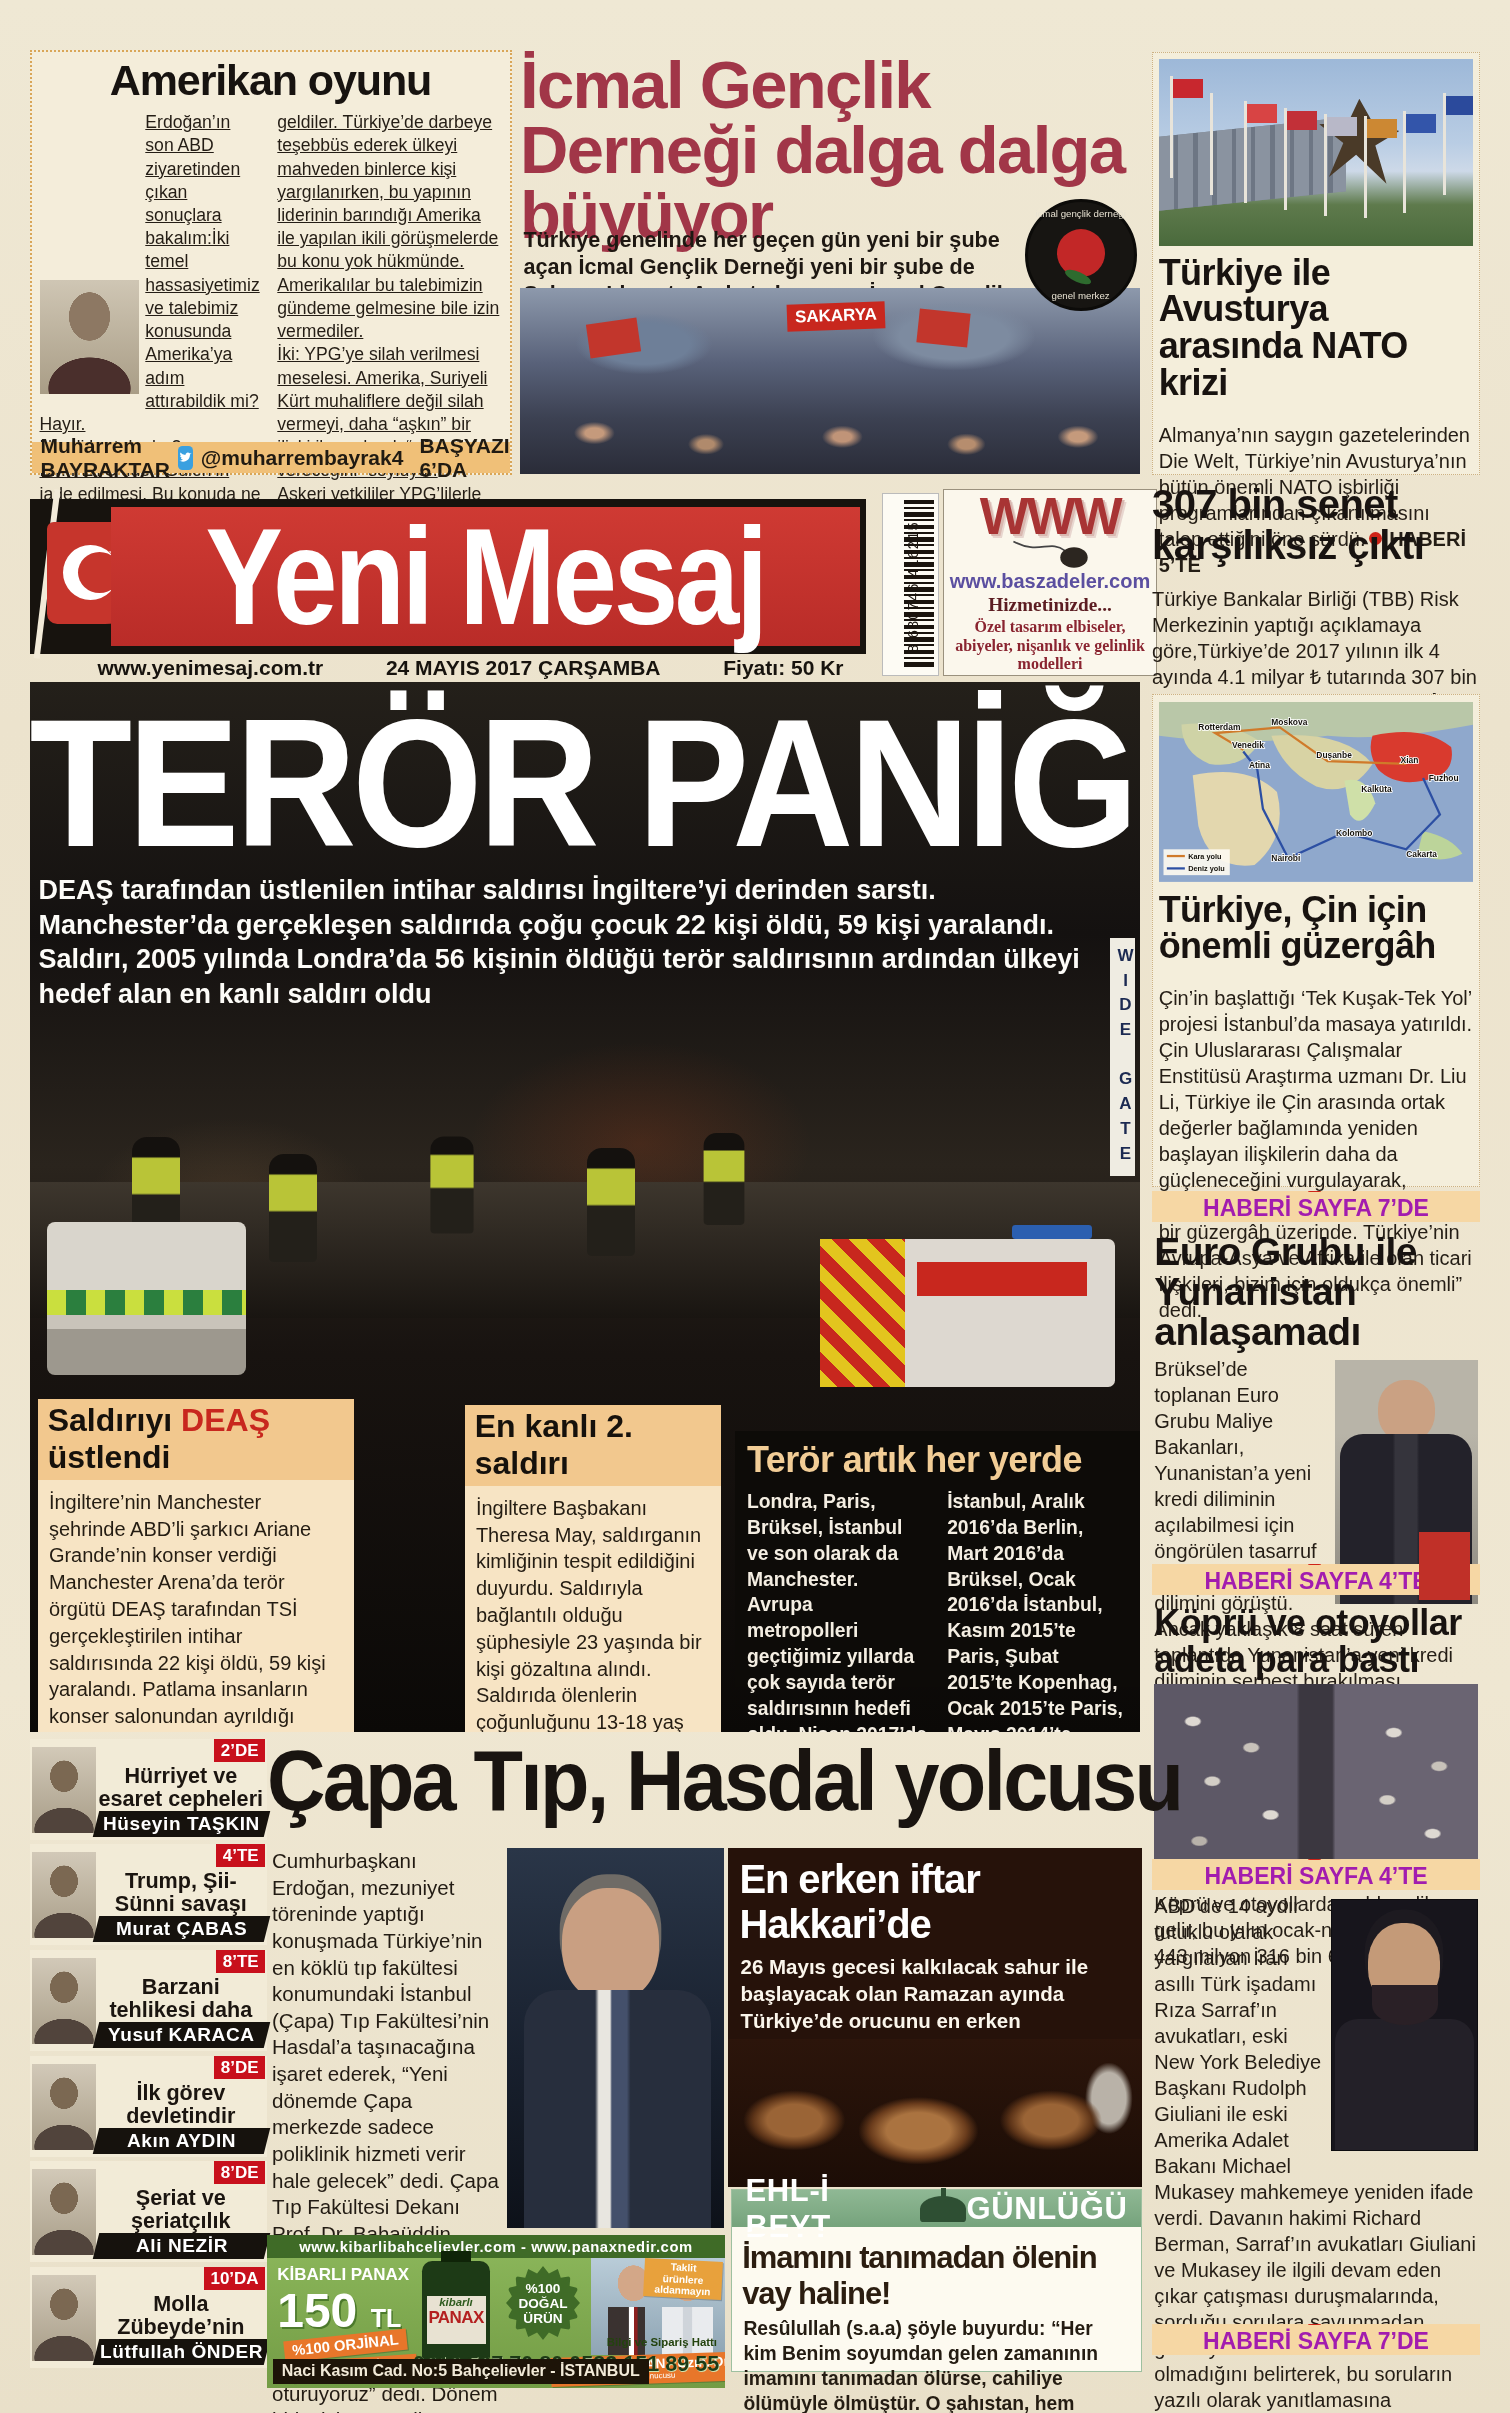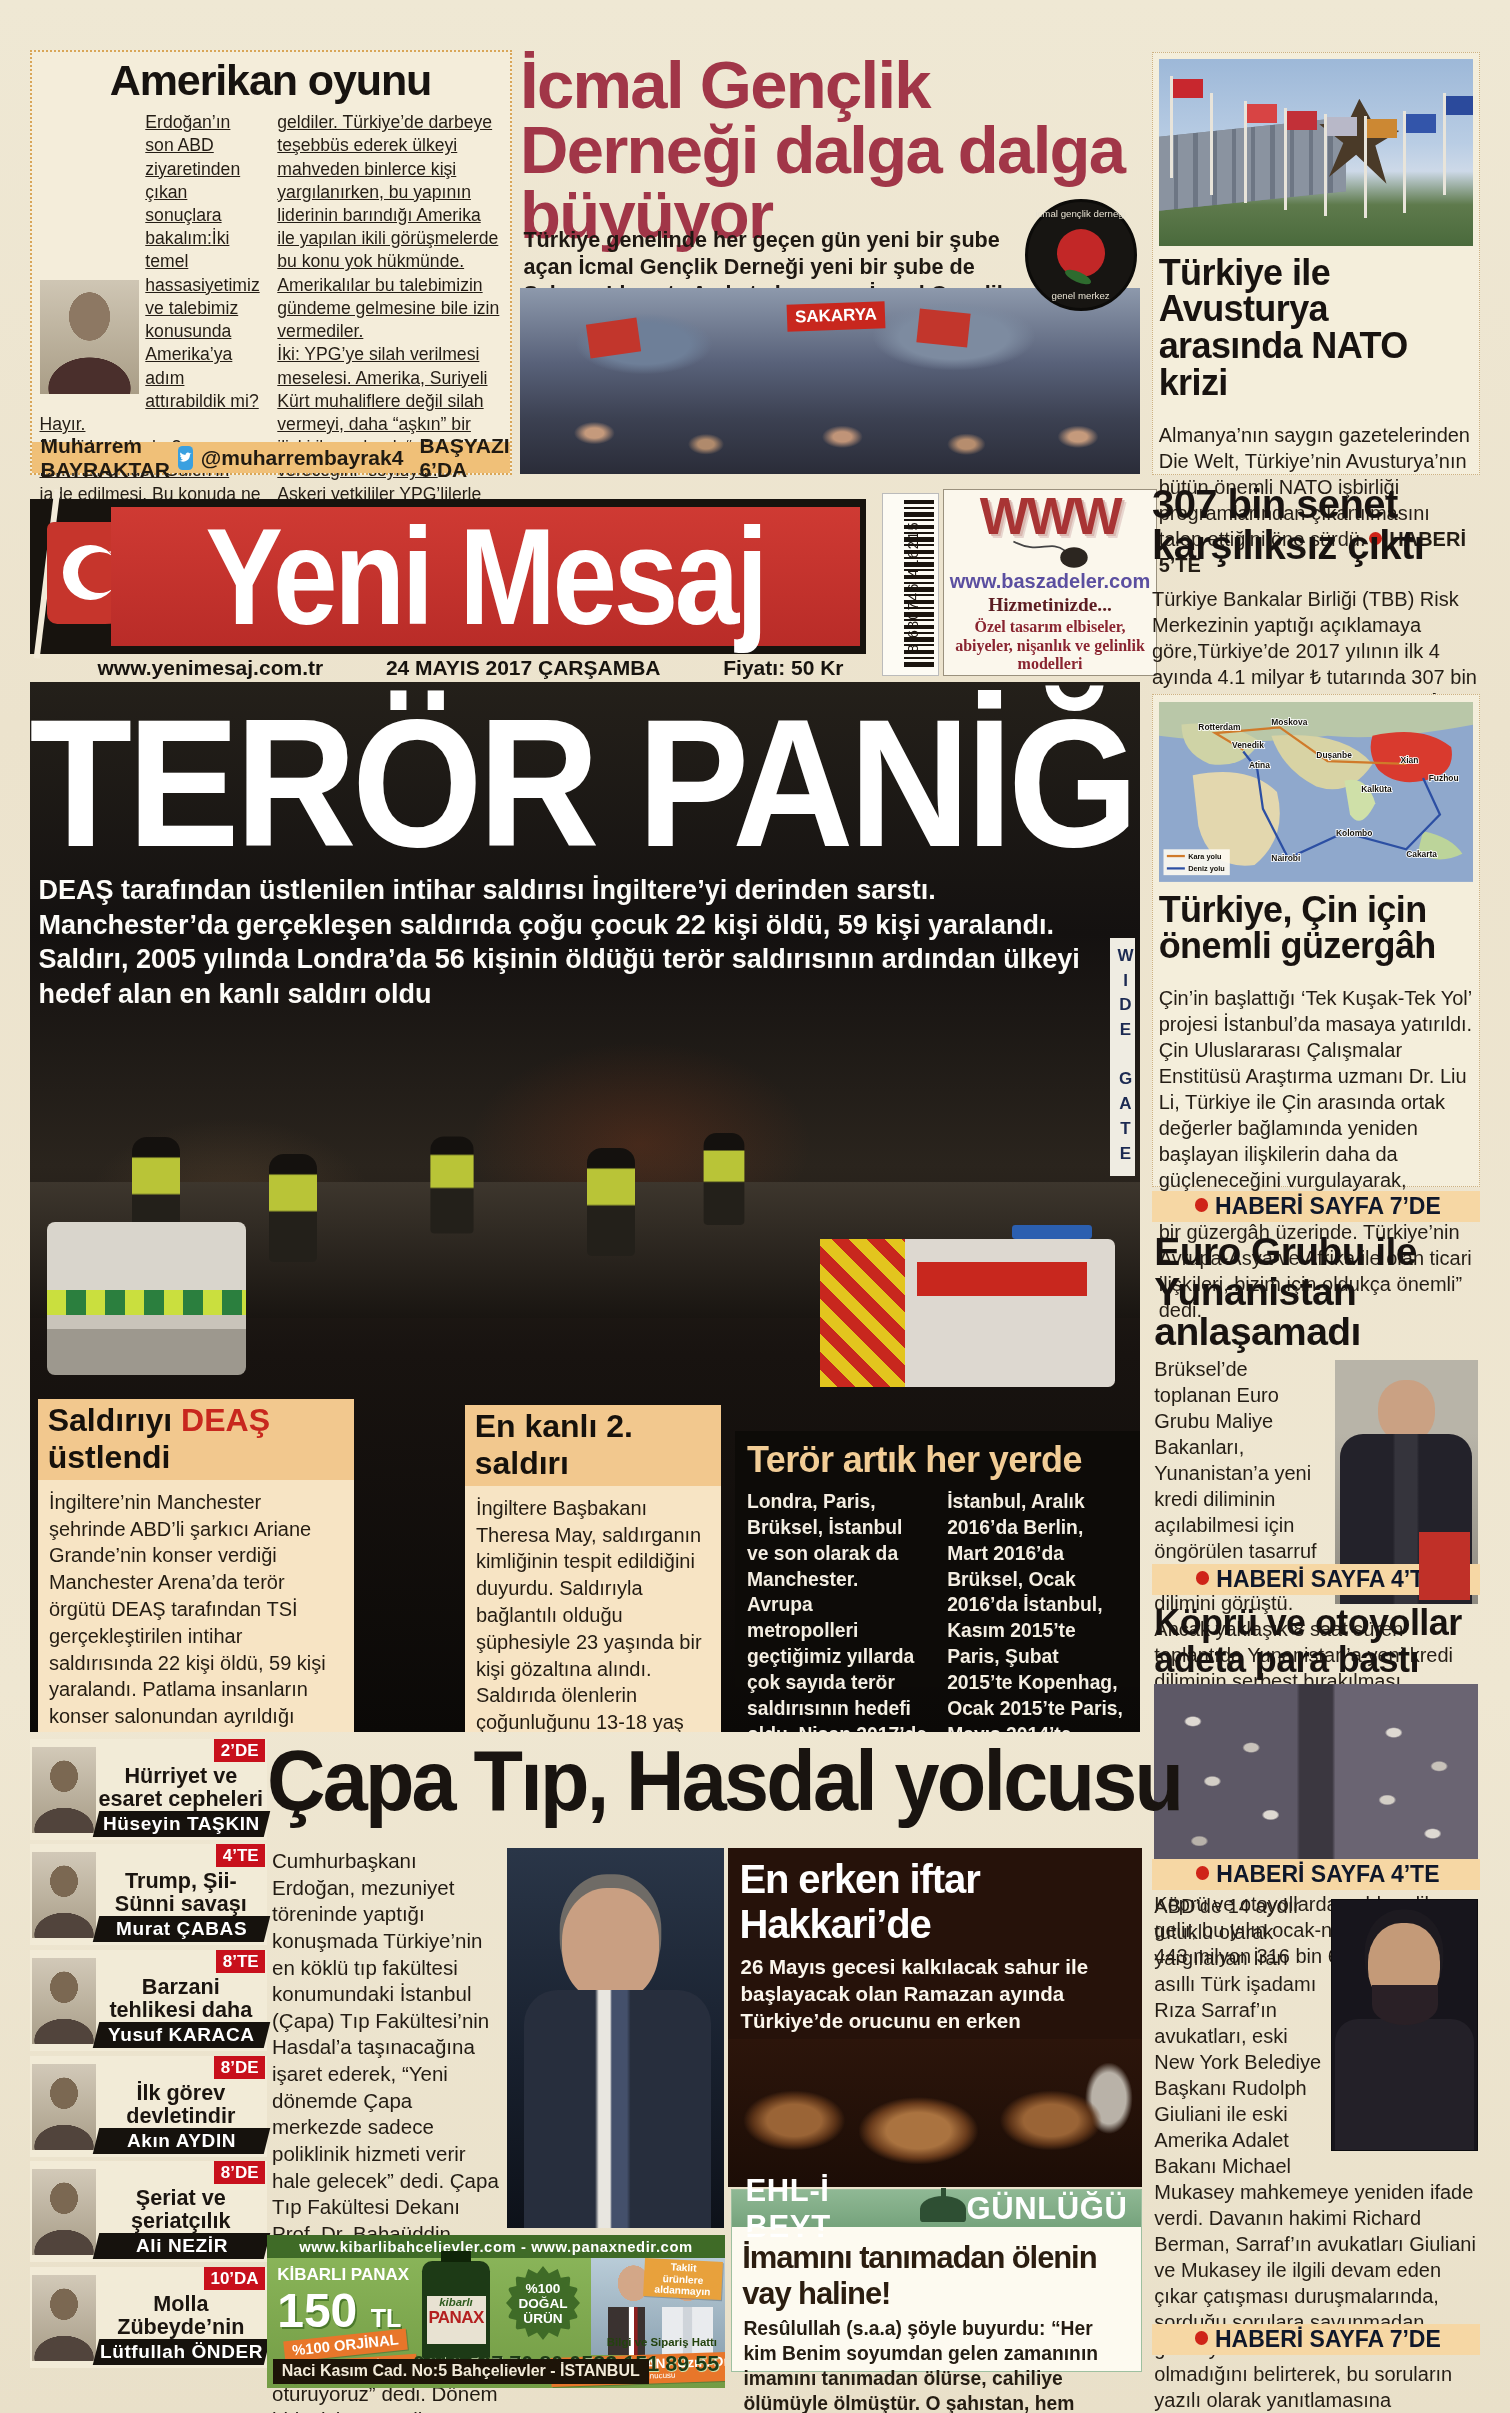--- a/index.html
+++ b/index.html
@@ -100,21 +100,21 @@
   .kbody{background:#f7e4c4;color:#241c12;font-size:20px;line-height:1.34;padding:9px 11.4px 11.4px;}
   .deas{position:absolute;left:8px;top:717px;width:316px;}
   .enkanli{position:absolute;left:435px;top:723px;width:256px;}
   .heryerde{position:absolute;left:705px;top:749px;width:406px;height:256px;background:#0d0b08;color:#fff;padding:5.7px 12.5px;box-sizing:border-box;}
   .heryerde h3{margin:2.3px 0 8px;font-size:36px;color:#f2cd96;letter-spacing:-0.6px;}
   .hycols{display:flex;gap:19.3px;}
   .hycols div{width:181px;font-size:19.3px;font-weight:bold;line-height:1.34;color:#f4eee2;}
   
   .cinbox{top:694px;height:493px;border:1.7px dotted #cdb183;background:#f4eedb;padding:5.7px;}
   .mapsvg{width:100%;height:182px;display:block;}
-  .tanbar{position:absolute;left:1152px;width:328px;height:31px;background:#f6d7a4;display:flex;align-items:center;justify-content:center;font-size:23px;font-weight:bold;color:#0f172a;}
+  .tanbar{position:absolute;left:1152px;width:328px;height:31px;background:#f6d7a4;display:flex;align-items:center;justify-content:center;font-size:23px;font-weight:bold;color:#a21caf;flex-direction:column;}
   .eurobox{top:1223px;height:339px;padding:0 2.3px;}
   .eurobox h2{font-size:39px;}
   .europhoto{float:right;width:143px;height:244px;margin:4.5px 0 4.5px 9px;background:linear-gradient(180deg,#b8b4a8 0 30%,#8e8a80 100%);position:relative;overflow:hidden;}
   .europhoto::before{content:"";position:absolute;left:43px;top:19.3px;width:57px;height:62px;border-radius:46%;background:#caa183;}
   .europhoto::after{content:"";position:absolute;left:5.7px;top:74px;width:132px;height:170px;border-radius:23px 23px 0 0;background:linear-gradient(90deg,#23222a 40%,#35343c 42% 58%,#23222a 60%);}
   .europhoto .folder{position:absolute;right:8px;bottom:4.5px;width:51px;height:68px;background:#c03028;z-index:2;}
   .koprubox{top:1596px;height:260px;padding:0 2.3px;}
   .trafficphoto{width:100%;height:187px;margin:5.7px 0 8px;background:
     radial-gradient(14.8px 9px at 12% 20%,#ded9d2 0 45%,transparent 60%),
     radial-gradient(14.8px 9px at 30% 34%,#c8c2ba 0 45%,transparent 60%),

